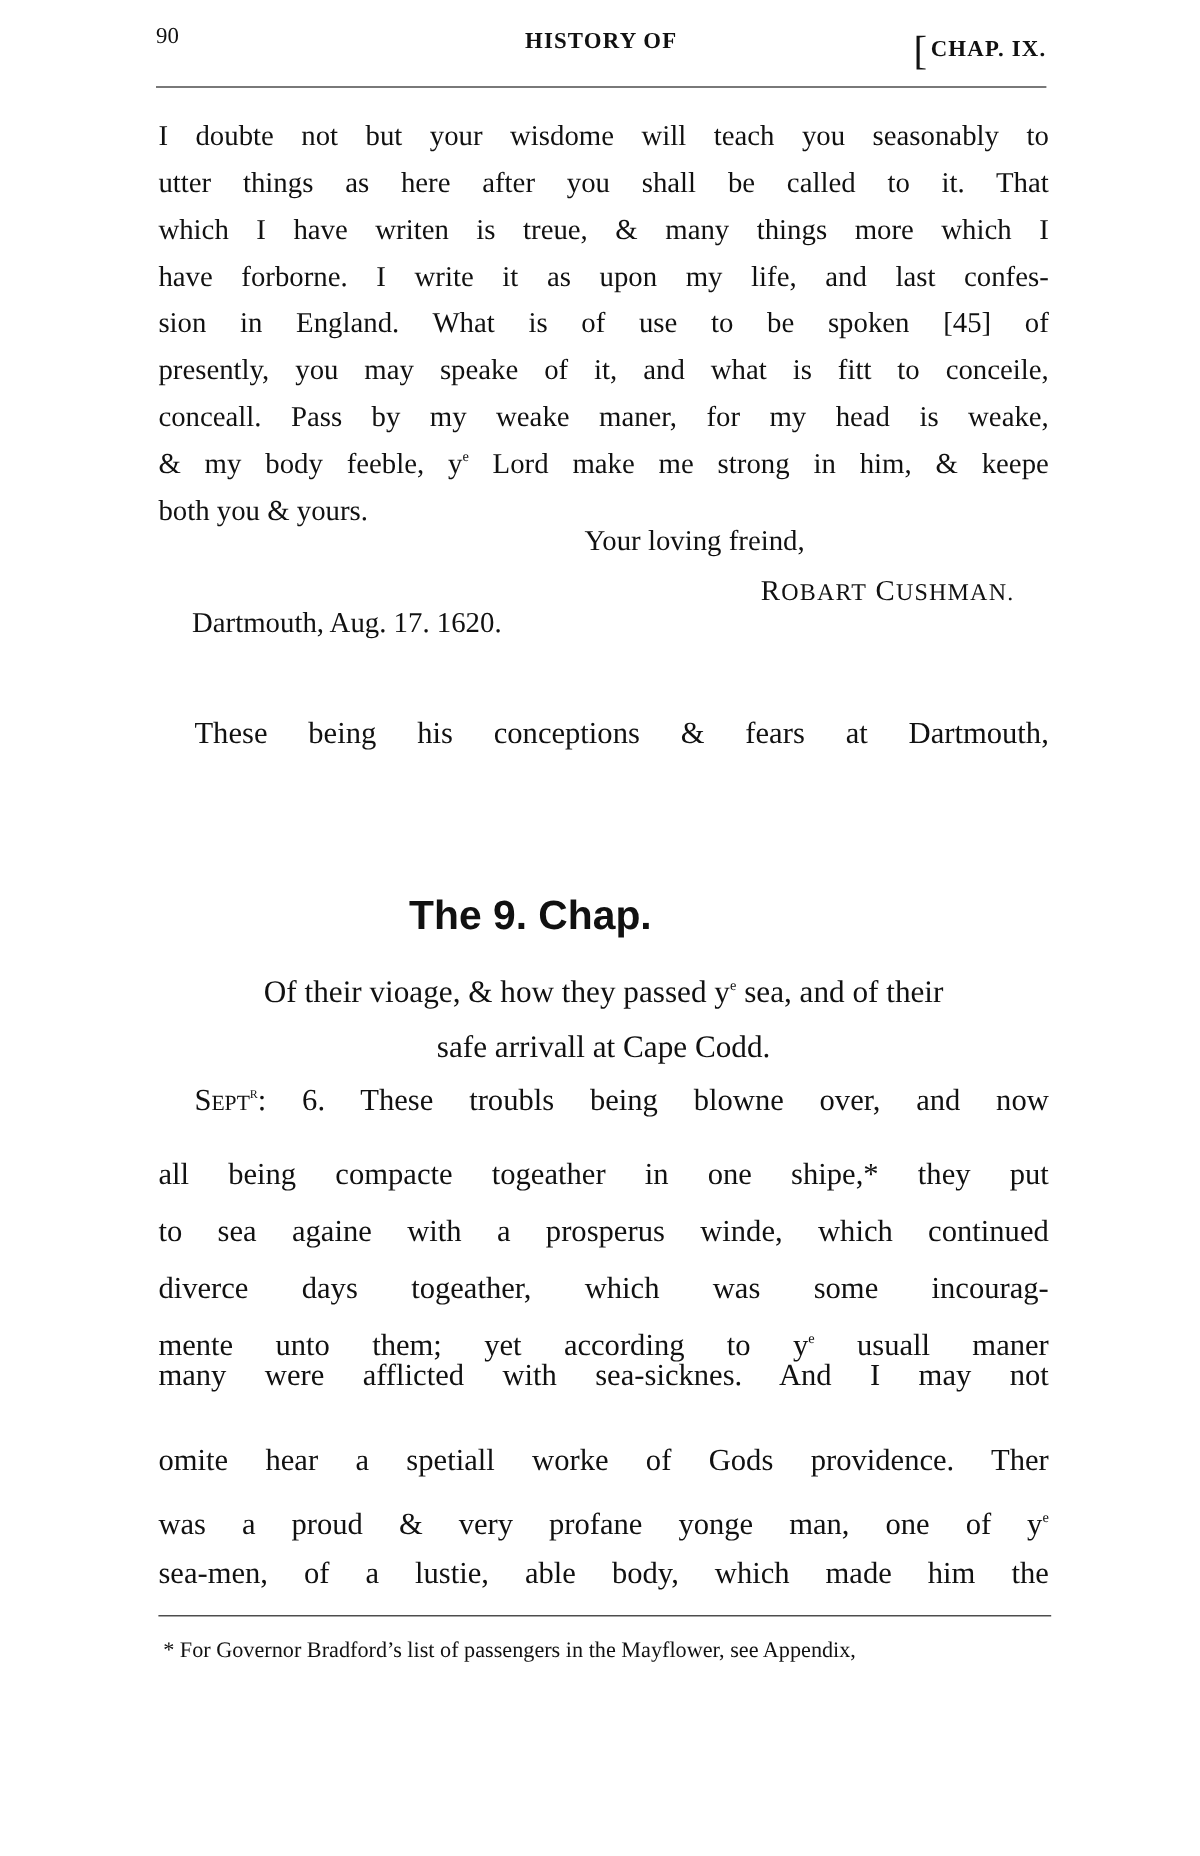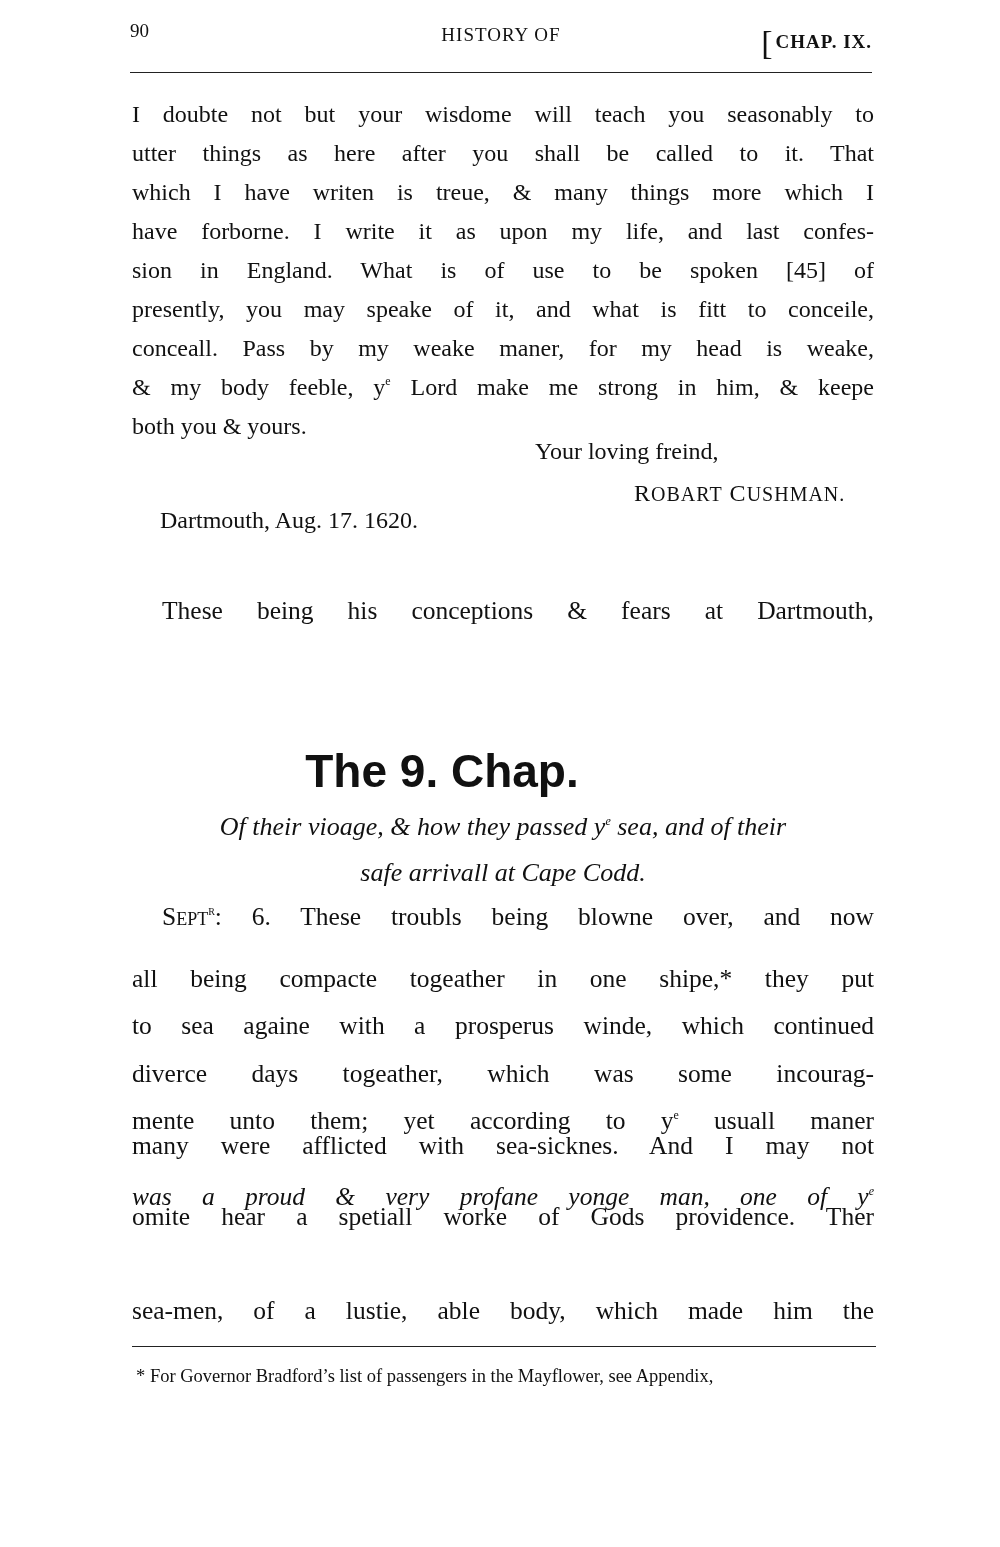--- a/index.html
+++ b/index.html
@@ -3,38 +3,38 @@
 <meta charset="utf-8">
 <style>
   html, body { margin: 0; padding: 0; background: #ffffff; }
   body { width: 1000px; height: 1547px; position: relative; overflow: hidden;
          font-family: "Liberation Serif", "DejaVu Serif", serif; color: #111; }
   .page { position: absolute; left: 0; top: 0; width: 1000px; height: 1547px; }
   .runhead { position: absolute; top: 20px; left: 130px; width: 742px; height: 40px;
              font-size: 26px; }
   .runhead .pnum { position: absolute; left: 0; top: 0; font-size: 19px; }
   .runhead .title { position: absolute; left: 0; right: 0; top: 4px; text-align: center;
-                    font-size: 19px; font-weight: normal; letter-spacing: 1px; }
+                    font-size: 19px; font-weight: bold; letter-spacing: 1px; }
   .runhead .chap { position: absolute; right: 0; top: 4px; font-size: 19px;
                    font-weight: bold; letter-spacing: 1px; }
   .runhead .chap .brk { font-size: 34px; font-weight: normal; vertical-align: -6px; margin-right: 2px; }
   .rule { position: absolute; height: 0; border-top: 1.5px solid #222; }
   .line { position: absolute; left: 132px; width: 742px; white-space: nowrap;
           text-align: justify; text-align-last: justify; font-size: 24px; }
   .line.lx { font-size: 25.5px; }
   .line.last { text-align-last: left; }
-  .sig1 { position: absolute; left: 487px; top: 438px; font-size: 24px; margin-left: 48px; }
+  .sig1 { position: absolute; left: 487px; top: 438px; font-size: 24px; }
   .sig2 { position: absolute; left: 634px; top: 480px; font-size: 20px; letter-spacing: 1px; }
   .sig2 .big { font-size: 24px; }
   .date { position: absolute; left: 160px; top: 507px; font-size: 24px; }
   .chaphead { position: absolute; left: 0; width: 884px; top: 744px; text-align: center;
               font-family: "Liberation Sans", "DejaVu Sans", sans-serif; font-weight: bold;
-              font-size: 46px; }
+              font-size: 34px; }
   .subtitle { position: absolute; left: 132px; width: 742px; text-align: center;
-              font-style: italic; font-size: 26px; white-space: nowrap; }
+              font-size: 26px; white-space: nowrap; }
   .sc { font-variant: small-caps; }
   sup { font-size: 12px; vertical-align: 10px; line-height: 0; }
   .foot { position: absolute; left: 136px; width: 740px; font-size: 18.5px; white-space: nowrap; }
 </style>
 </head>
 <body>
 
 <div class="page">
 
   <div class="runhead">
@@ -66,20 +66,20 @@
   <div class="subtitle" style="top:858px;">safe arrivall at Cape Codd.</div>
 
   <div>
     <div class="line lx" style="top:902px; left:162px; width:712px;"><span class="sc">Sept</span><sup style="font-size:10px">R</sup><span>: 6.  These troubls being blowne over, and now</span></div>
     <div class="line lx" style="top:964px;">all being compacte togeather in one shipe,* they put</div>
     <div class="line lx" style="top:1011px;">to sea againe with a prosperus winde, which continued</div>
     <div class="line lx" style="top:1059px;">diverce days togeather, which was some incourag-</div>
     <div class="line lx" style="top:1106px;"><span>mente unto them; yet according to y</span><sup>e</sup><span> usuall maner</span></div>
     <div class="line lx" style="top:1100px;margin-top:31px;">many were afflicted with sea-sicknes.  And I may not</div>
     <div class="line lx" style="top:1202px;">omite hear a spetiall worke of Gods providence.  Ther</div>
-    <div class="line lx" style="top:1182px;font-style:italic;"><span>was a proud &amp; very profane yonge man, one of y</span><sup>e</sup></div>
+    <div class="line lx" style="top:1255px;"><span>was a proud &amp; very profane yonge man, one of y</span><sup>e</sup></div>
     <div class="line lx" style="top:1296px;">sea-men, of a lustie, able body, which made him the</div>
   </div>
 
   <div class="rule" style="left:132px; width:744px; top:1346px;"></div>
 
   <div class="foot" style="top:1366px;">* For Governor Bradford’s list of passengers in the Mayflower, see Appendix,</div>
 </div>
 
 </body></html>

